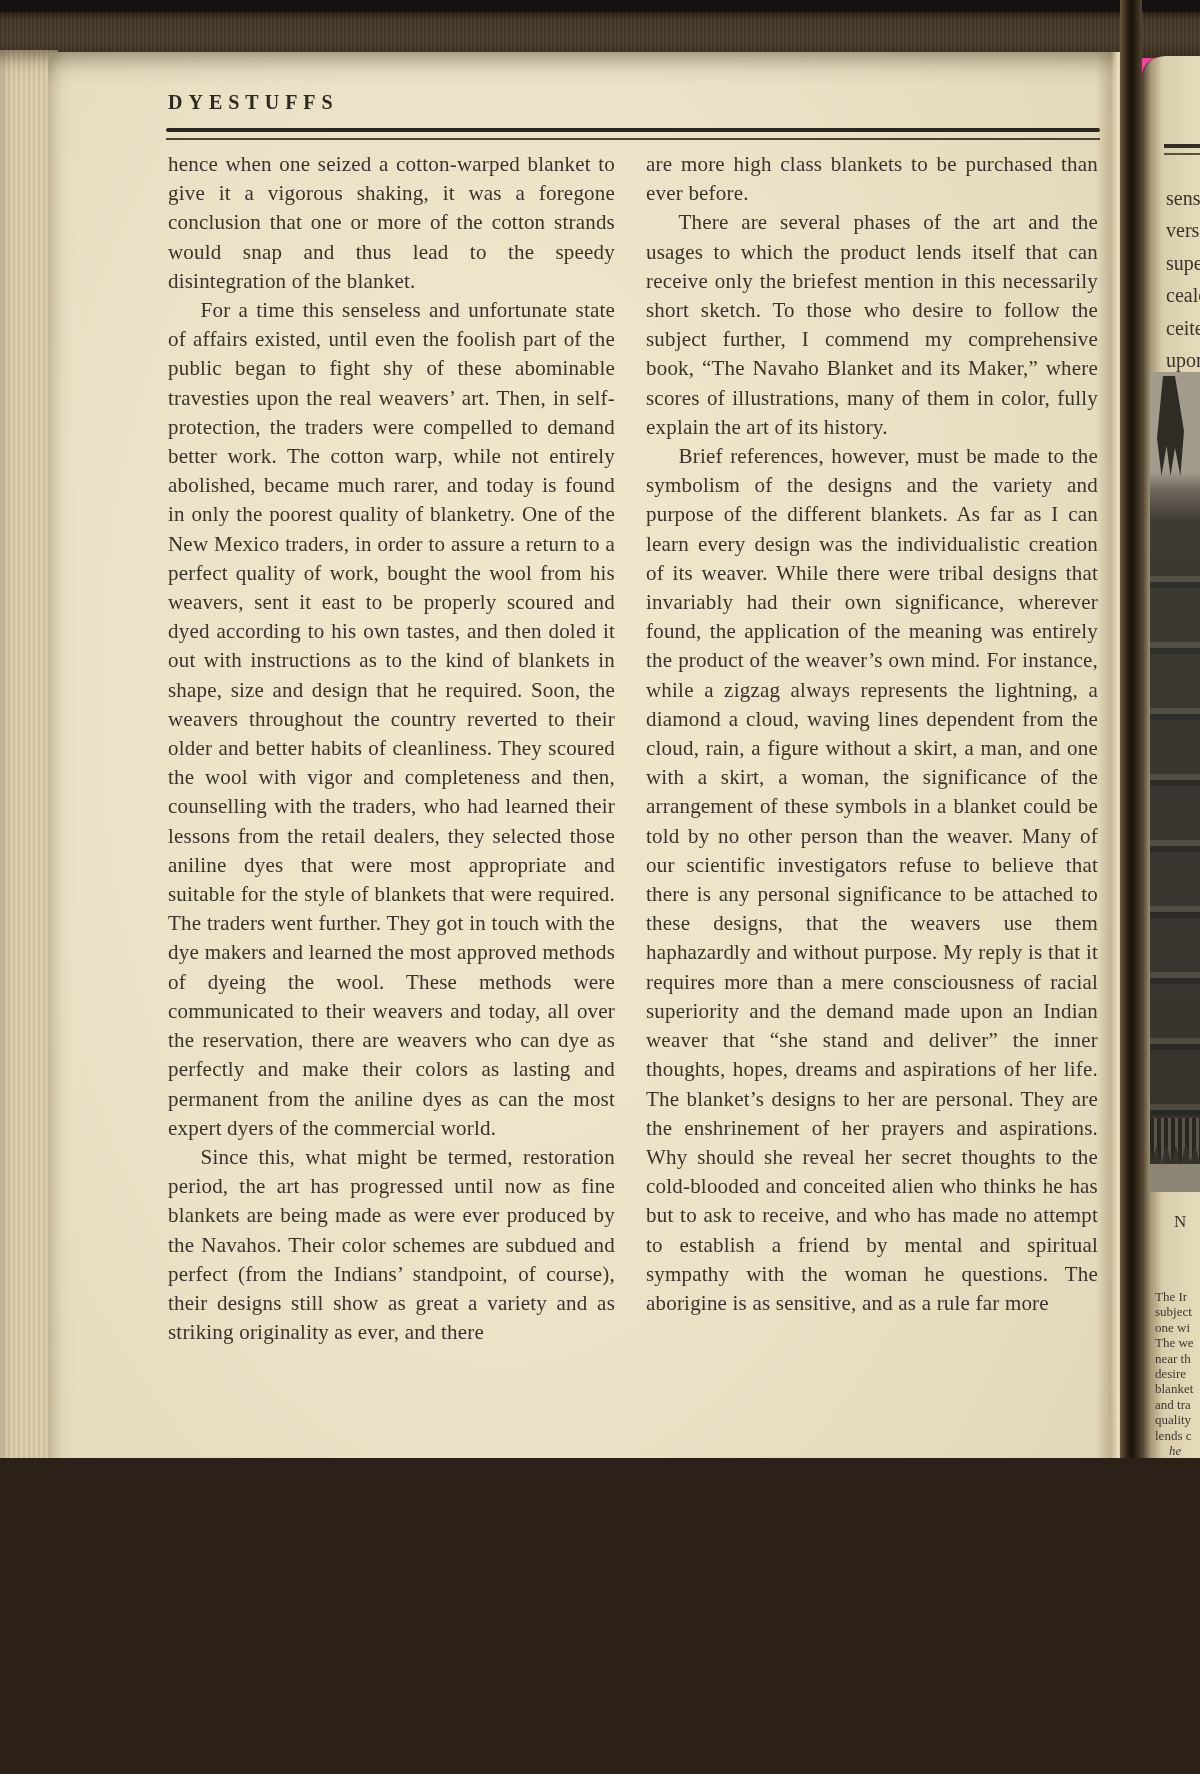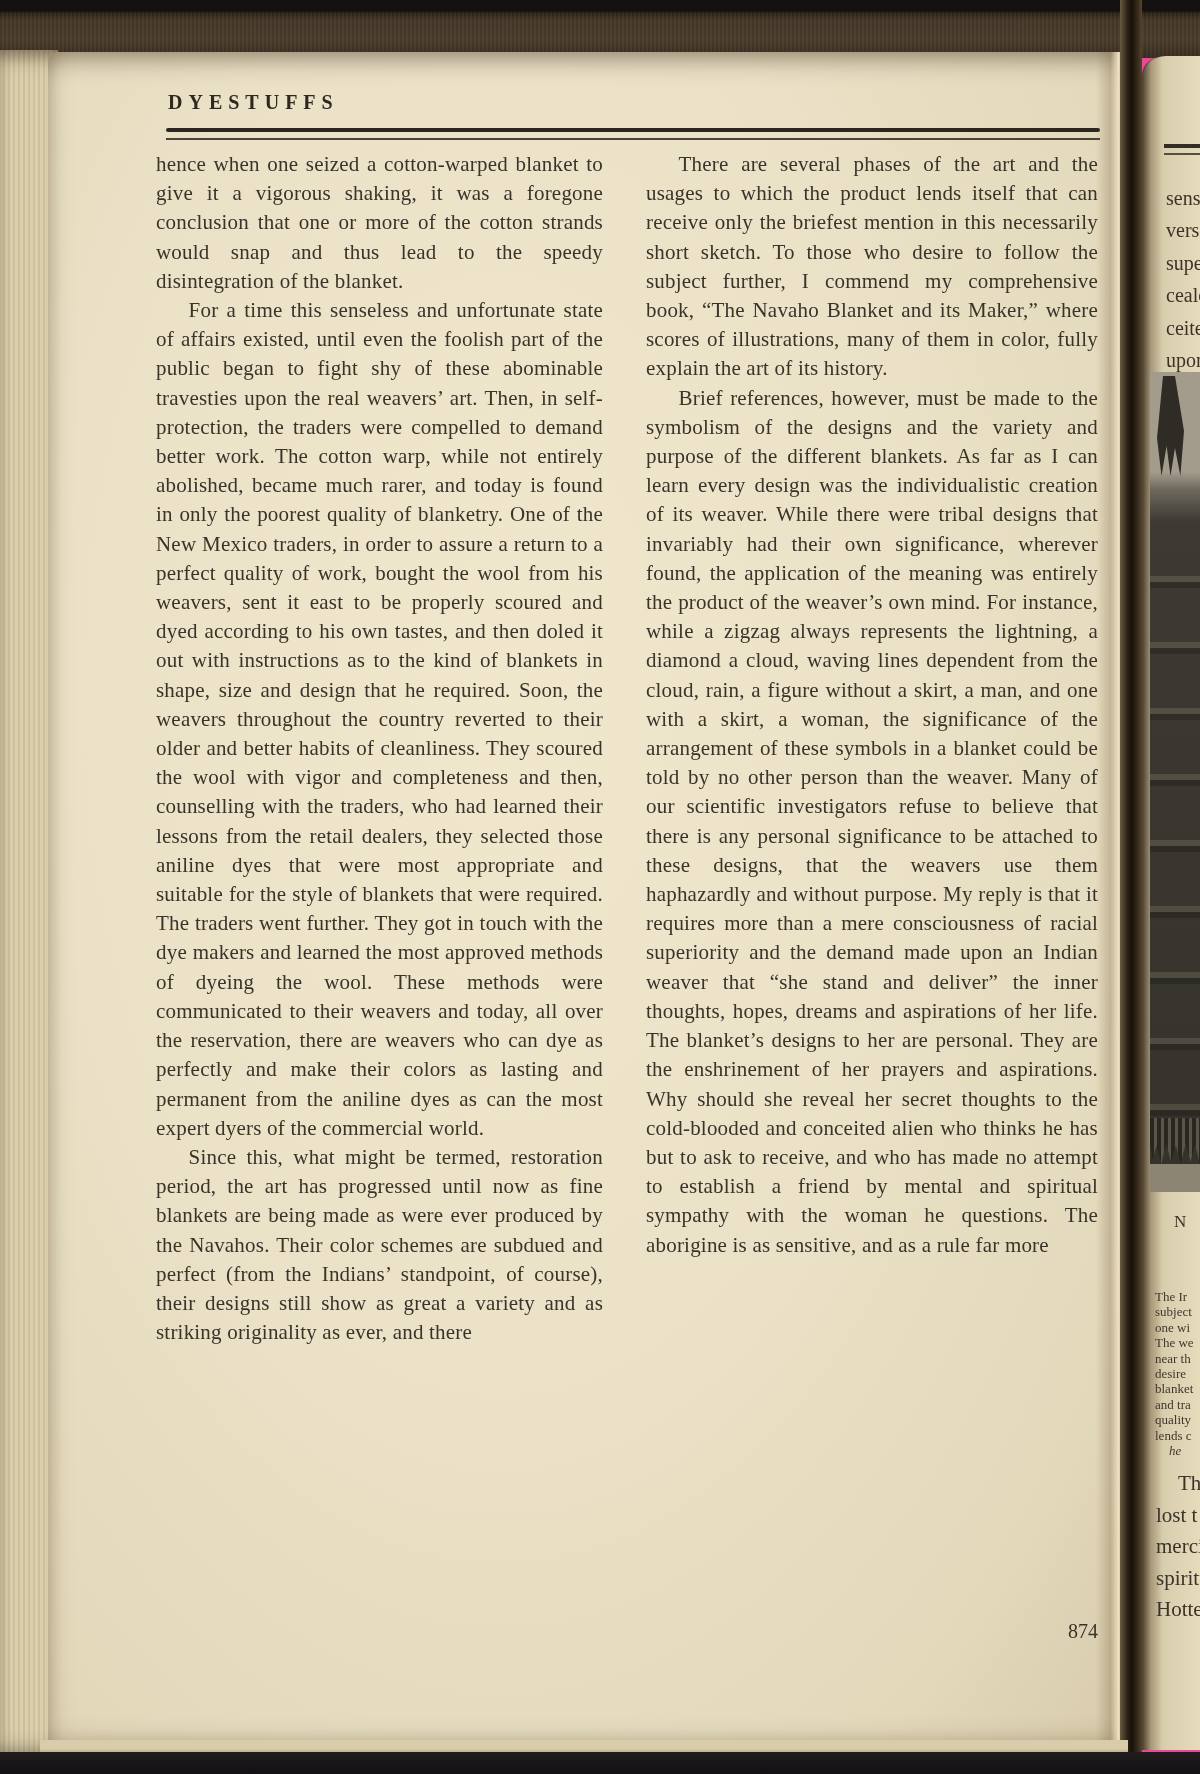--- a/index.html
+++ b/index.html
@@ -1,16 +1,16 @@
 <!DOCTYPE html>
 <html><head>
 <meta charset="utf-8">
 <style>
   html,body{margin:0;padding:0;background:#2b2118;}
-  #scan{position:relative;width:1200px;height:1774px;overflow:hidden;
+  #scan{position:relative;width:1200px;height:1458px;overflow:hidden;
         font-family:"Liberation Serif","DejaVu Serif",serif;background:#ec4899;}
 
   
   .binding-top{position:absolute;left:0;top:0;width:1200px;height:58px;
     background:linear-gradient(180deg,#141110 0 11px,#2e2519 13px,#483a2b 20px,#4c3e2e 40px,#3a2e21 58px);}
   .binding-top::after{content:"";position:absolute;inset:11px 0 0 0;opacity:.35;
     background:repeating-linear-gradient(90deg,rgba(0,0,0,.25) 0 2px,rgba(255,255,255,.06) 2px 4px);}
   .binding-bottom{position:absolute;left:0;top:1752px;width:1200px;height:22px;
     background:linear-gradient(180deg,#221d1c,#17151a 60%,#121014);}
   .page-block-left{position:absolute;left:0;top:50px;width:58px;height:1706px;
@@ -29,21 +29,21 @@
   .main-page-edge{position:absolute;right:0;top:0;bottom:0;width:30px;
     background:linear-gradient(90deg,rgba(120,95,60,0) 0%,rgba(120,95,60,.3) 48%,#efe3c4 76%,#8a7450 92%,#32271a 100%);}
 
   .page-header{position:absolute;left:120px;top:39px;font-size:20px;font-weight:bold;
     letter-spacing:6px;color:#2e2820;}
   .rule-thick{position:absolute;left:118px;top:76px;width:934px;height:4px;background:#2c2620;border-radius:2px;}
   .rule-thin{position:absolute;left:118px;top:86px;width:934px;height:1.5px;background:#4a4336;}
 
   .col{position:absolute;top:98px;font-size:21px;line-height:29.2px;color:#3a332a;
     text-align:justify;letter-spacing:.2px;}
-  .col-left{left:108px;width:447px;}
+  .col-left{left:120px;width:447px;}
   .col-right{left:598px;width:452px;}
   .col p{margin:0;text-indent:1.55em;}
   .col p.cont{text-indent:0;}
 
   .page-number{position:absolute;left:122px;top:1568px;width:928px;text-align:right;
     font-size:20px;color:#3a332a;}
 
   
   .next-page{position:absolute;left:1142px;top:56px;width:58px;height:1694px;
     border-radius:24px 0 0 0;overflow:visible;
@@ -87,20 +87,21 @@
     <div class="rule-thick"></div>
     <div class="rule-thin"></div>
 
     <div class="col col-left">
       <p class="cont">hence when one seized a cotton-warped blanket to give it a vigorous shaking, it was a foregone conclusion that one or more of the cotton strands would snap and thus lead to the speedy disintegration of the blanket.</p>
       <p>For a time this senseless and unfortunate state of affairs existed, until even the foolish part of the public began to fight shy of these abominable travesties upon the real weavers’ art.  Then, in self-protection, the traders were compelled to demand better work.  The cotton warp, while not entirely abolished, became much rarer, and today is found in only the poorest quality of blanketry.  One of the New Mexico traders, in order to assure a return to a perfect quality of work, bought the wool from his weavers, sent it east to be properly scoured and dyed according to his own tastes, and then doled it out with instructions as to the kind of blankets in shape, size and design that he required.  Soon, the weavers throughout the country reverted to their older and better habits of cleanliness.  They scoured the wool with vigor and completeness and then, counselling with the traders, who had learned their lessons from the retail dealers, they selected those aniline dyes that were most appropriate and suitable for the style of blankets that were required.  The traders went further.  They got in touch with the dye makers and learned the most approved methods of dyeing the wool.  These methods were communicated to their weavers and today, all over the reservation, there are weavers who can dye as perfectly and make their colors as lasting and permanent from the aniline dyes as can the most expert dyers of the commercial world.</p>
       <p>Since this, what might be termed, restoration period, the art has progressed until now as fine blankets are being made as were ever produced by the Navahos.  Their color schemes are subdued and perfect (from the Indians’ standpoint, of course), their designs still show as great a variety and as striking originality as ever, and there</p>
     </div>
 
     <div class="col col-right">
+      <p class="cont">are more high class blankets to be purchased than ever before.</p>
       <p>There are several phases of the art and the usages to which the product lends itself that can receive only the briefest mention in this necessarily short sketch.  To those who desire to follow the subject further, I commend my comprehensive book, “The Navaho Blanket and its Maker,” where scores of illustrations, many of them in color, fully explain the art of its history.</p>
       <p>Brief references, however, must be made to the symbolism of the designs and the variety and purpose of the different blankets.  As far as I can learn every design was the individualistic creation of its weaver.  While there were tribal designs that invariably had their own significance, wherever found, the application of the meaning was entirely the product of the weaver’s own mind.  For instance, while a zigzag always represents the lightning, a diamond a cloud, waving lines dependent from the cloud, rain, a figure without a skirt, a man, and one with a skirt, a woman, the significance of the arrangement of these symbols in a blanket could be told by no other person than the weaver.  Many of our scientific investigators refuse to believe that there is any personal significance to be attached to these designs, that the weavers use them haphazardly and without purpose.  My reply is that it requires more than a mere consciousness of racial superiority and the demand made upon an Indian weaver that “she stand and deliver” the inner thoughts, hopes, dreams and aspirations of her life.  The blanket’s designs to her are personal.  They are the enshrinement of her prayers and aspirations.  Why should she reveal her secret thoughts to the cold-blooded and conceited alien who thinks he has but to ask to receive, and who has made no attempt to establish a friend by mental and spiritual sympathy with the woman he questions.  The aborigine is as sensitive, and as a rule far more</p>
     </div>
 
     <div class="page-number">874</div>
     <div class="main-page-edge"></div>
   </div>
 
   <div class="gutter"></div>
 

